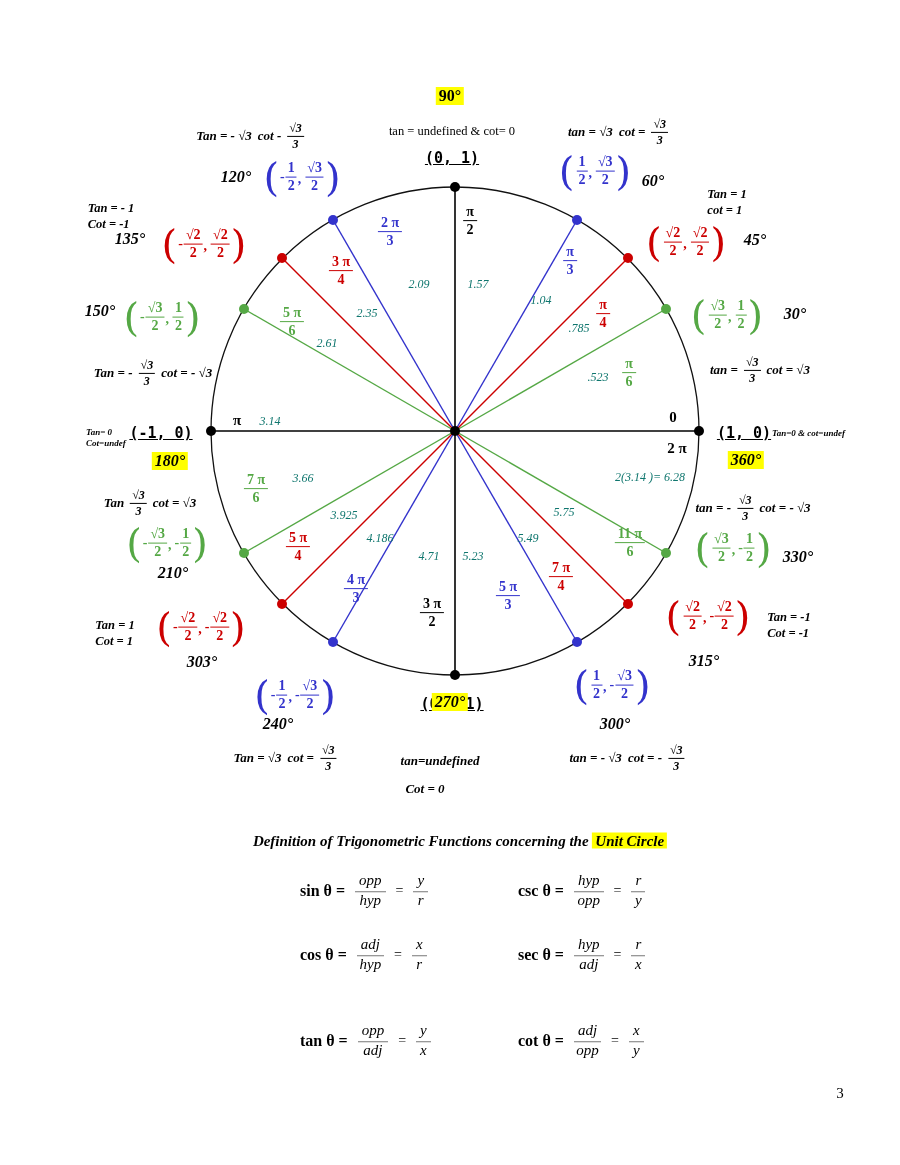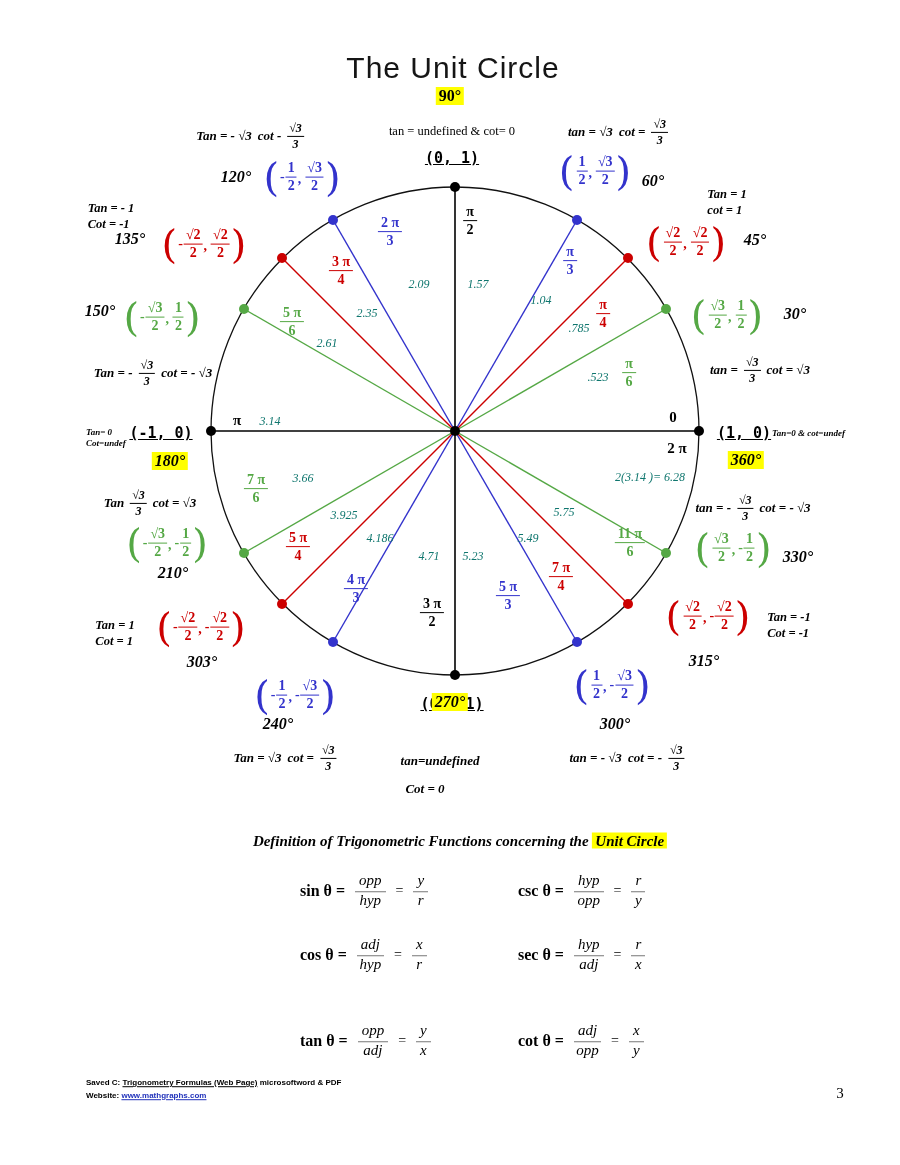--- a/index.html
+++ b/index.html
@@ -83,21 +83,20 @@
     <circle class="d-r" cx="282" cy="258" r="5"></circle>
     <circle class="d-g" cx="244" cy="309" r="5"></circle>
     <circle class="d-g" cx="244" cy="553" r="5"></circle>
     <circle class="d-r" cx="282" cy="604" r="5"></circle>
     <circle class="d-b" cx="333" cy="642" r="5"></circle>
     <circle class="d-b" cx="577" cy="642" r="5"></circle>
     <circle class="d-r" cx="628" cy="604" r="5"></circle>
     <circle class="d-g" cx="666" cy="553" r="5"></circle>
   </svg>
 
-  <div class="p title" style="left:453px;top:68px">The Unit Circle</div>
   <div class="p deg90 hl" style="left:450px;top:96px">90°</div>
 
   <div class="p tc" style="left:250px;top:136px">
     <span>Tan = - √3</span>
     <span>cot  -</span>
     <span class="frac">
         <span class="fn">√3</span>
         <span class="fd">3</span>
       </span>
   </div>
@@ -565,23 +564,15 @@
         <span class="fn">adj</span>
         <span class="fd">opp</span>
       </span>
     <span class="deq">=</span>
     <span class="frac">
         <span class="fn">x</span>
         <span class="fd">y</span>
       </span>
   </div>
 
-  <div class="pl foot" style="left:86px;top:1090px">
-    <div>
-      <span>Saved C: </span><a class="flink">Trigonometry Formulas (Web Page)</a><span> microsoftword &amp; PDF</span>
-    </div>
-    <div>
-      <span>Website: </span><a class="flink blue-link">www.mathgraphs.com</a>
-    </div>
-  </div>
   <div class="p pageno" style="left:840px;top:1093px">3</div>
 
 </div>
 
 </body></html>

